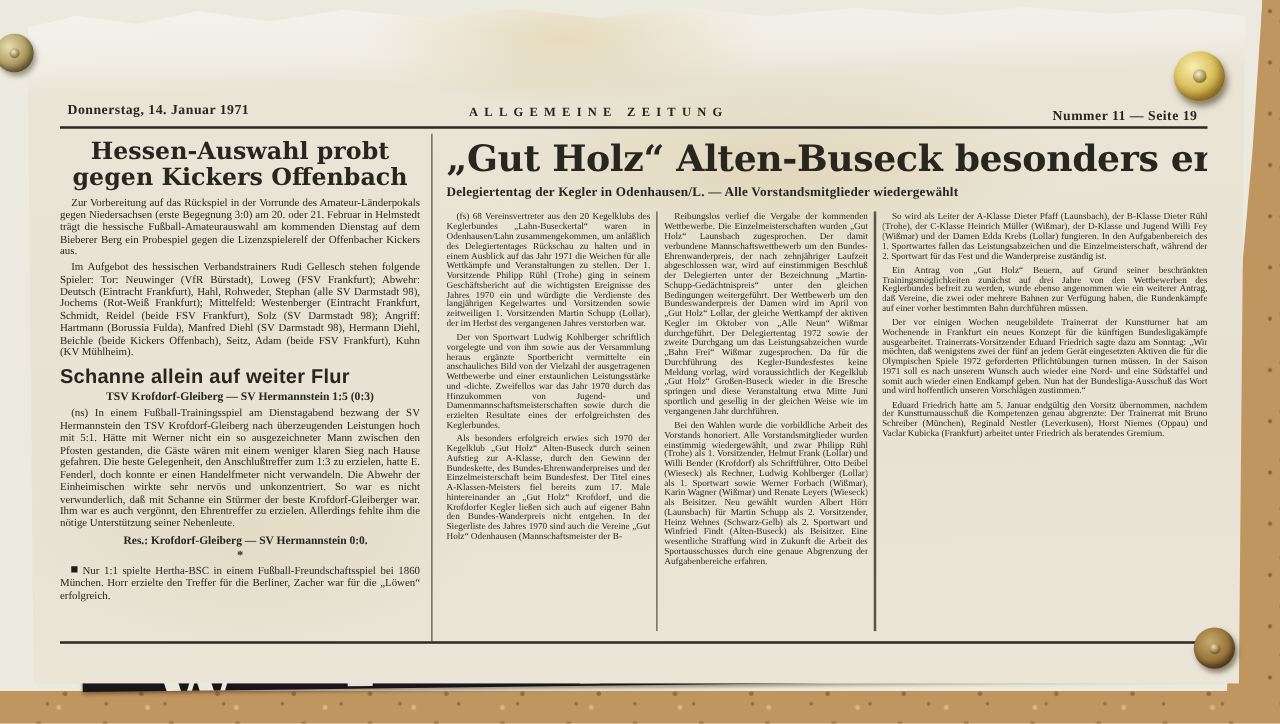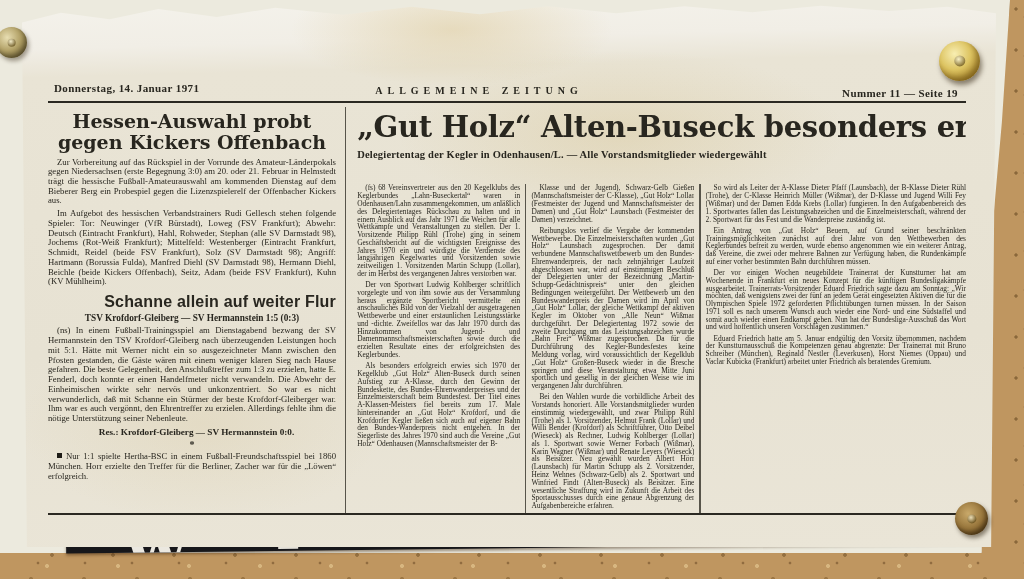--- a/index.html
+++ b/index.html
@@ -41,33 +41,33 @@
     font-size:10px;font-weight:700;letter-spacing:5px;}
   .masthead-issue{position:absolute;right:38px;top:83px;font-size:11px;font-weight:700;letter-spacing:.4px;}
   .content{position:absolute;left:26px;right:30px;top:97px;bottom:32px;display:flex;
     border-top:2px solid #2b2922;border-bottom:2px solid #2b2922;padding-top:4px;overflow:hidden;}
   .vrule{width:1.2px;background:#57544a;margin:0 5px;}
   
   .leftcol{width:288px;padding-right:4px;overflow:hidden;font-size:8.7px;line-height:1.12;text-align:justify;}
   .leftcol p{margin:0 0 3px;text-indent:9px;}
   .h-left{margin:4px 0 4px;text-align:center;font-family:"DejaVu Serif",serif;
     font-size:19px;line-height:1.12;font-weight:700;}
-  .h-schanne{margin:6px 0 2px;text-align:right;font-family:"Liberation Sans",sans-serif;
+  .h-schanne{margin:6px 0 2px;text-align:left;font-family:"Liberation Sans",sans-serif;
     font-size:16px;font-weight:700;letter-spacing:.2px;}
   .sub-schanne{text-align:center;font-size:9.3px;font-weight:700;margin:0 0 3px;}
   .res-line{text-align:center;font-weight:700;font-size:9.2px;margin:4px 0 1px;text-indent:0;}
   .star-sep{text-align:center;font-weight:700;font-size:10px;margin:0 0 2px;line-height:1;}
   .brief{margin-top:3px;text-indent:0;}
   .sq{display:inline-block;width:5px;height:5px;background:#1e1c16;margin-right:4px;vertical-align:1px;}
   
   .mainregion{flex:1;overflow:hidden;padding-left:6px;}
   .headline{text-align:center;font-family:"DejaVu Serif",serif;font-weight:700;
     font-size:29px;line-height:1.05;letter-spacing:-.3px;white-space:nowrap;margin-top:5px;}
   .subheadline{text-align:left;font-weight:700;font-size:10.5px;margin-top:7px;letter-spacing:.2px;}
-  .cols{display:flex;margin-top:24px;height:336px;overflow:hidden;}
+  .cols{display:flex;margin-top:9px;height:336px;overflow:hidden;}
   .col{overflow:hidden;font-size:7.4px;line-height:1.05;text-align:justify;}
   .col p{margin:0 0 3.5px;text-indent:8px;}
   .c1,.c2{width:163px;}
   .c3{flex:1;}
   .h-trainer{margin:7px 0 4px;text-align:center;font-family:"Liberation Sans",sans-serif;
     font-size:14.5px;line-height:1.15;font-weight:700;}
   
   .pin{position:absolute;border-radius:50%;}
   .pin::after{content:"";position:absolute;left:50%;top:50%;transform:translate(-50%,-50%);
     width:28%;height:28%;border-radius:50%;
@@ -130,21 +130,20 @@
         <div class="subheadline">Delegiertentag der Kegler in Odenhausen/L. — Alle Vorstandsmitglieder wiedergewählt</div>
 
         <div class="cols">
           <div class="col c1">
             <p>(fs) 68 Vereinsvertreter aus den 20 Kegelklubs des Keglerbundes „Lahn-Buseckertal“ waren in Odenhausen/Lahn zusammengekommen, um anläßlich des Delegiertentages Rückschau zu halten und in einem Ausblick auf das Jahr 1971 die Weichen für alle Wettkämpfe und Veranstaltungen zu stellen. Der 1. Vorsitzende Philipp Rühl (Trohe) ging in seinem Geschäftsbericht auf die wichtigsten Ereignisse des Jahres 1970 ein und würdigte die Verdienste des langjährigen Kegelwartes und Vorsitzenden sowie zeitweiligen 1. Vorsitzenden Martin Schupp (Lollar), der im Herbst des vergangenen Jahres verstorben war.</p>
             <p>Der von Sportwart Ludwig Kohlberger schriftlich vorgelegte und von ihm sowie aus der Versammlung heraus ergänzte Sportbericht vermittelte ein anschauliches Bild von der Vielzahl der ausgetragenen Wettbewerbe und einer erstaunlichen Leistungsstärke und -dichte. Zweifellos war das Jahr 1970 durch das Hinzukommen von Jugend- und Damenmannschaftsmeisterschaften sowie durch die erzielten Resultate eines der erfolgreichsten des Keglerbundes.</p>
             <p>Als besonders erfolgreich erwies sich 1970 der Kegelklub „Gut Holz“ Alten-Buseck durch seinen Aufstieg zur A-Klasse, durch den Gewinn der Bundeskette, des Bundes-Ehrenwanderpreises und der Einzelmeisterschaft beim Bundesfest. Der Titel eines A-Klassen-Meisters fiel bereits zum 17. Male hintereinander an „Gut Holz“ Krofdorf, und die Krofdorfer Kegler ließen sich auch auf eigener Bahn den Bundes-Wanderpreis nicht entgehen. In der Siegerliste des Jahres 1970 sind auch die Vereine „Gut Holz“ Odenhausen (Mannschaftsmeister der B-</p>
           </div>
           <div class="vrule"></div>
           <div class="col c2">
-            <p>Klasse und der Jugend), Schwarz-Gelb Gießen (Mannschaftsmeister der C-Klasse), „Gut Holz“ Lollar (Festmeister der Jugend und Mannschaftsmeister der Damen) und „Gut Holz“ Launsbach (Festmeister der Damen) verzeichnet.</p>
             <p>Reibungslos verlief die Vergabe der kommenden Wettbewerbe. Die Einzelmeisterschaften wurden „Gut Holz“ Launsbach zugesprochen. Der damit verbundene Mannschaftswettbewerb um den Bundes-Ehrenwanderpreis, der nach zehnjähriger Laufzeit abgeschlossen war, wird auf einstimmigen Beschluß der Delegierten unter der Bezeichnung „Martin-Schupp-Gedächtnispreis“ unter den gleichen Bedingungen weitergeführt. Der Wettbewerb um den Bundeswanderpreis der Damen wird im April von „Gut Holz“ Lollar, der gleiche Wettkampf der aktiven Kegler im Oktober von „Alle Neun“ Wißmar durchgeführt. Der Delegiertentag 1972 sowie der zweite Durchgang um das Leistungsabzeichen wurde „Bahn Frei“ Wißmar zugesprochen. Da für die Durchführung des Kegler-Bundesfestes keine Meldung vorlag, wird voraussichtlich der Kegelklub „Gut Holz“ Großen-Buseck wieder in die Bresche springen und diese Veranstaltung etwa Mitte Juni sportlich und gesellig in der gleichen Weise wie im vergangenen Jahr durchführen.</p>
             <p>Bei den Wahlen wurde die vorbildliche Arbeit des Vorstands honoriert. Alle Vorstandsmitglieder wurden einstimmig wiedergewählt, und zwar Philipp Rühl (Trohe) als 1. Vorsitzender, Helmut Frank (Lollar) und Willi Bender (Krofdorf) als Schriftführer, Otto Deibel (Wieseck) als Rechner, Ludwig Kohlberger (Lollar) als 1. Sportwart sowie Werner Forbach (Wißmar), Karin Wagner (Wißmar) und Renate Leyers (Wieseck) als Beisitzer. Neu gewählt wurden Albert Hörr (Launsbach) für Martin Schupp als 2. Vorsitzender, Heinz Wehnes (Schwarz-Gelb) als 2. Sportwart und Winfried Findt (Alten-Buseck) als Beisitzer. Eine wesentliche Straffung wird in Zukunft die Arbeit des Sportausschusses durch eine genaue Abgrenzung der Aufgabenbereiche erfahren.</p>
           </div>
           <div class="vrule"></div>
           <div class="col c3">
             <p>So wird als Leiter der A-Klasse Dieter Pfaff (Launsbach), der B-Klasse Dieter Rühl (Trohe), der C-Klasse Heinrich Müller (Wißmar), der D-Klasse und Jugend Willi Fey (Wißmar) und der Damen Edda Krebs (Lollar) fungieren. In den Aufgabenbereich des 1. Sportwartes fallen das Leistungsabzeichen und die Einzelmeisterschaft, während der 2. Sportwart für das Fest und die Wanderpreise zuständig ist.</p>
             <p>Ein Antrag von „Gut Holz“ Beuern, auf Grund seiner beschränkten Trainingsmöglichkeiten zunächst auf drei Jahre von den Wettbewerben des Keglerbundes befreit zu werden, wurde ebenso angenommen wie ein weiterer Antrag, daß Vereine, die zwei oder mehrere Bahnen zur Verfügung haben, die Rundenkämpfe auf einer vorher bestimmten Bahn durchführen müssen.</p>
             <p>Der vor einigen Wochen neugebildete Trainerrat der Kunstturner hat am Wochenende in Frankfurt ein neues Konzept für die künftigen Bundesligakämpfe ausgearbeitet. Trainerrats-Vorsitzender Eduard Friedrich sagte dazu am Sonntag: „Wir möchten, daß wenigstens zwei der fünf an jedem Gerät eingesetzten Aktiven die für die Olympischen Spiele 1972 geforderten Pflichtübungen turnen müssen. In der Saison 1971 soll es nach unserem Wunsch auch wieder eine Nord- und eine Südstaffel und somit auch wieder einen Endkampf geben. Nun hat der Bundesliga-Ausschuß das Wort und wird hoffentlich unseren Vorschlägen zustimmen.“</p>
             <p>Eduard Friedrich hatte am 5. Januar endgültig den Vorsitz übernommen, nachdem der Kunstturnausschuß die Kompetenzen genau abgrenzte: Der Trainerrat mit Bruno Schreiber (München), Reginald Nestler (Leverkusen), Horst Niemes (Oppau) und Vaclar Kubicka (Frankfurt) arbeitet unter Friedrich als beratendes Gremium.</p>
           </div>

